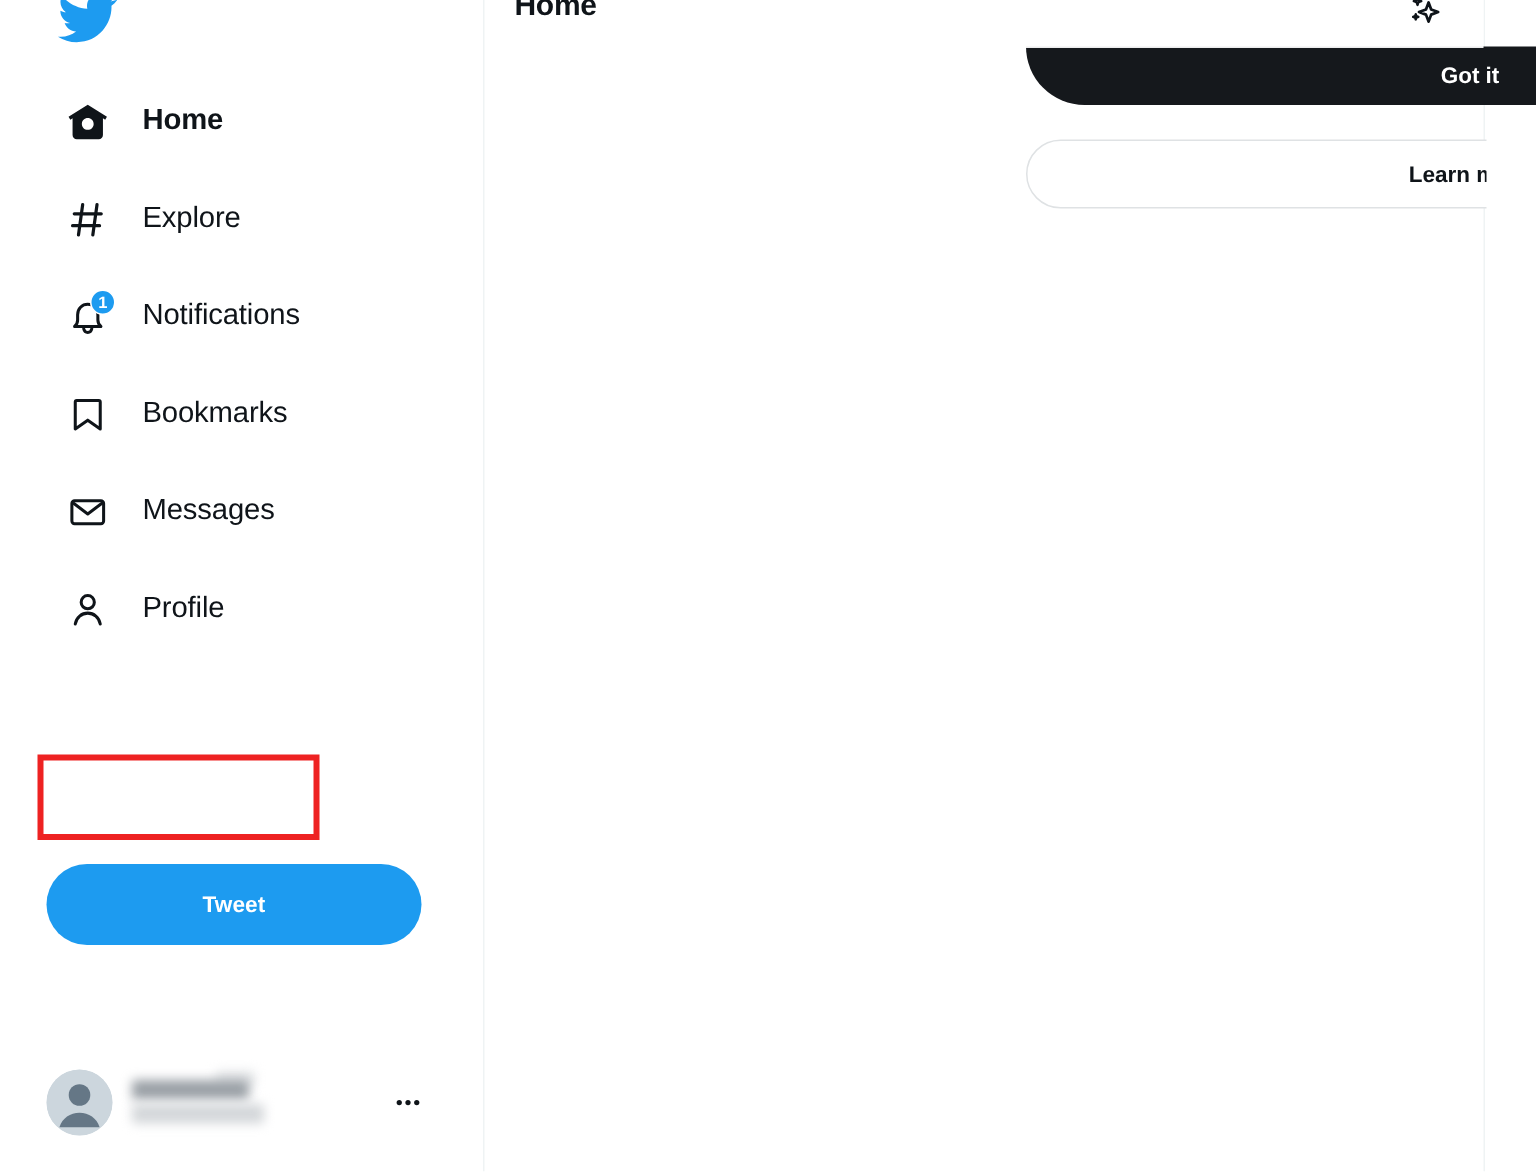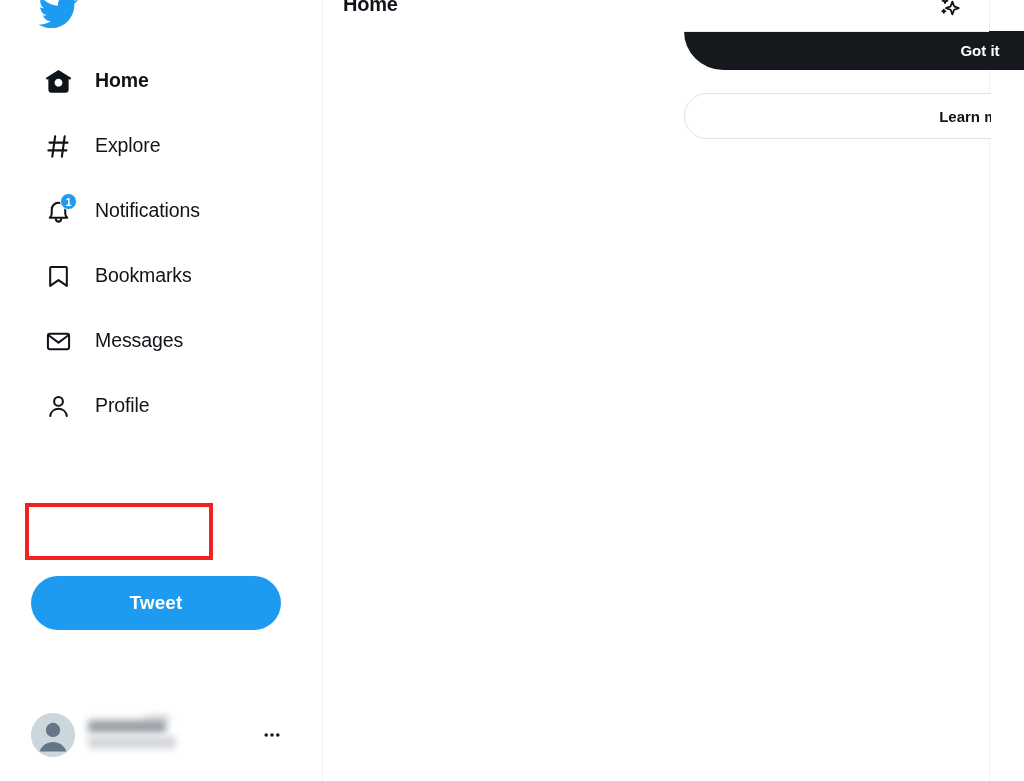--- a/index.html
+++ b/index.html
@@ -123,21 +123,21 @@
     position: absolute;
     left: 31px;
     top: 576px;
     width: 250px;
     height: 54px;
     border-radius: 9999px;
     background: #1d9bf0;
     color: #ffffff;
     border: none;
     font-family: "Liberation Sans", sans-serif;
-    font-size: 19px;
+    font-size: 15px;
     font-weight: bold;
     cursor: pointer;
     letter-spacing: 0.1px;
   }
 
   
   #account-row {
     position: absolute;
     left: 31px;
     top: 703px;

